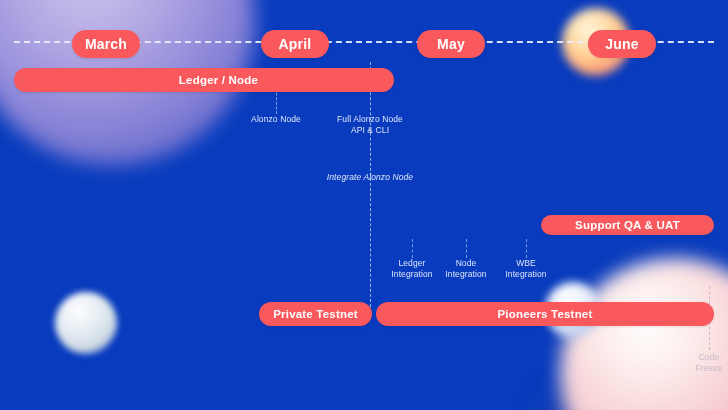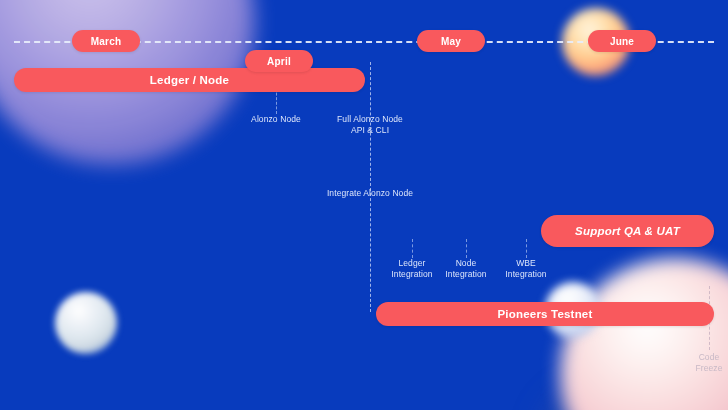--- a/index.html
+++ b/index.html
@@ -128,22 +128,22 @@
     border-radius: 999px;
     display: flex;
     align-items: center;
     justify-content: center;
     font-weight: bold;
     letter-spacing: 0.2px;
     white-space: nowrap;
     box-shadow: 0 1px 3px rgba(0,0,0,0.10);
   }
   .month {
-    height: 22px;
-    font-size: 10px;
+    height: 28px;
+    font-size: 14px;
     top: 30px;
     z-index: 6;
   }
   .bar {
     font-size: 11.5px;
     z-index: 5;
   }
 
   
   .vline {
@@ -182,46 +182,47 @@
   <div class="sphere sphere-topleft"></div>
   <div class="sphere sphere-bottomfade"></div>
   <div class="sphere sphere-bottomright"></div>
   <div class="sphere sphere-smallblue"></div>
   <div class="sphere sphere-bottomleft"></div>
   <div class="sphere sphere-june"></div>
 
   <div class="axis"></div>
 
   <div class="pill month" style="left:72px; width:68px;">March</div>
-  <div class="pill month" style="left:245px; width:68px;margin-top:20px;">April</div>
+  <div class="pill month" style="left:261px; width:68px;">April</div>
   <div class="pill month" style="left:417px; width:68px;">May</div>
   <div class="pill month" style="left:588px; width:68px;">June</div>
 
   <div class="vline" style="left:276px; top:88px; height:26px;"></div>
   <div class="vline bright" style="left:370px; top:62px; height:250px;"></div>
 
-  <div class="pill bar" style="left:14px; top:68px; width:351px; height:24px;">Ledger / Node</div>
+  <div class="pill bar" style="left:14px; top:68px; width:351px; height:24px;padding-left:29px;">Ledger / Node</div>
 
   <div class="caption" style="left:310px; top:114px; width:120px;">Full Alonzo Node
 API &amp; CLI</div>
   <div class="caption" style="left:216px; top:114px; width:120px;">Alonzo Node</div>
-  <div class="caption" style="left:310px; top:188px; width:120px;">Integrate Alonzo Node</div>
-
-  <div class="pill bar" style="left:541px; top:215px; width:173px; height:32px;font-style:italic;">Support QA &amp; UAT</div>
+  <div class="caption" style="left:310px; top:172px; width:120px;font-style:italic;">Integrate Alonzo Node</div>
+
+  <div class="pill bar" style="left:541px; top:215px; width:173px; height:20px;">Support QA &amp; UAT</div>
 
   <div class="vline" style="left:412px; top:239px; height:19px;"></div>
   <div class="vline" style="left:466px; top:239px; height:19px;"></div>
   <div class="vline" style="left:526px; top:239px; height:19px;"></div>
 
   <div class="caption" style="left:372px; top:258px; width:80px;">Ledger
 Integration</div>
   <div class="caption" style="left:426px; top:258px; width:80px;">Node
 Integration</div>
   <div class="caption" style="left:486px; top:258px; width:80px;text-align:center;">WBE
 Integration</div>
 
+  <div class="pill bar" style="left:259px; top:302px; width:113px; height:24px;">Private Testnet</div>
   <div class="pill bar" style="left:376px; top:302px; width:338px; height:24px;">Pioneers Testnet</div>
 
   <div class="vline pale" style="left:709px; top:286px; height:64px;"></div>
   <div class="caption dim" style="left:679px; top:352px; width:60px;">Code
 Freeze</div>
 
 </div>
 
 </body></html>

